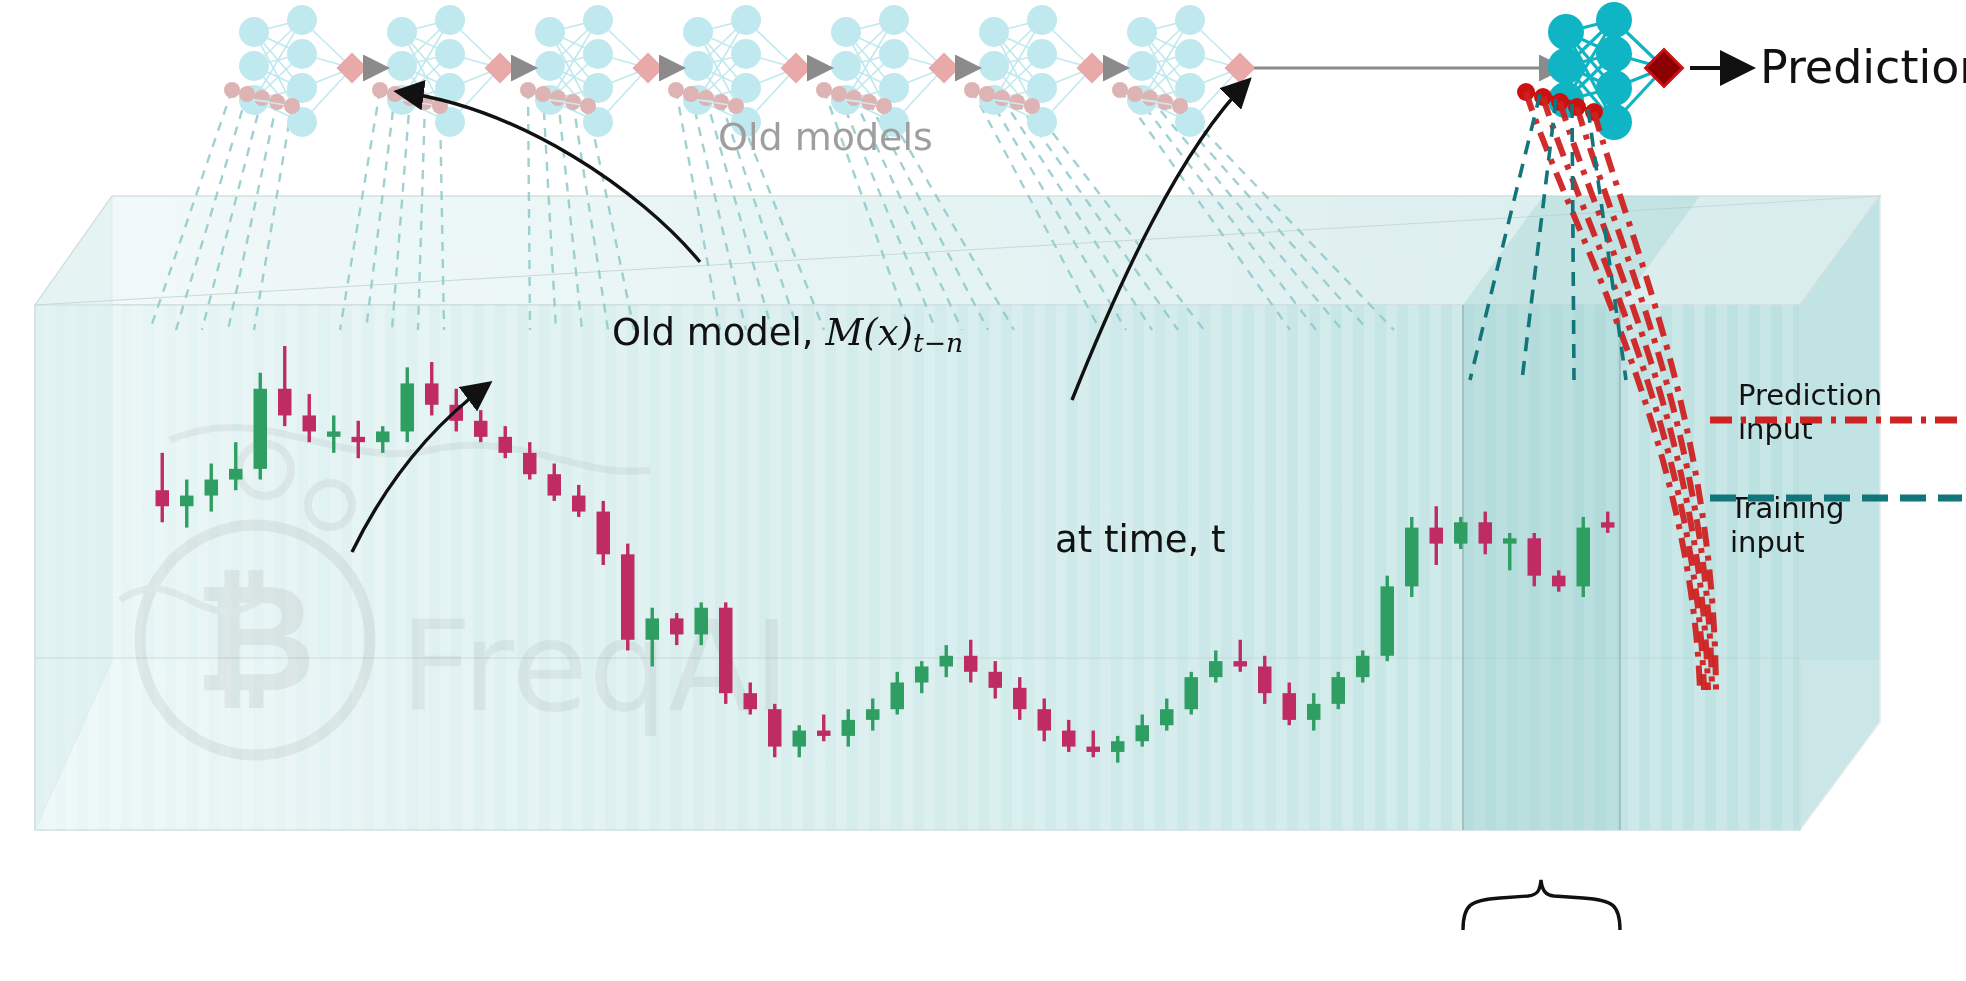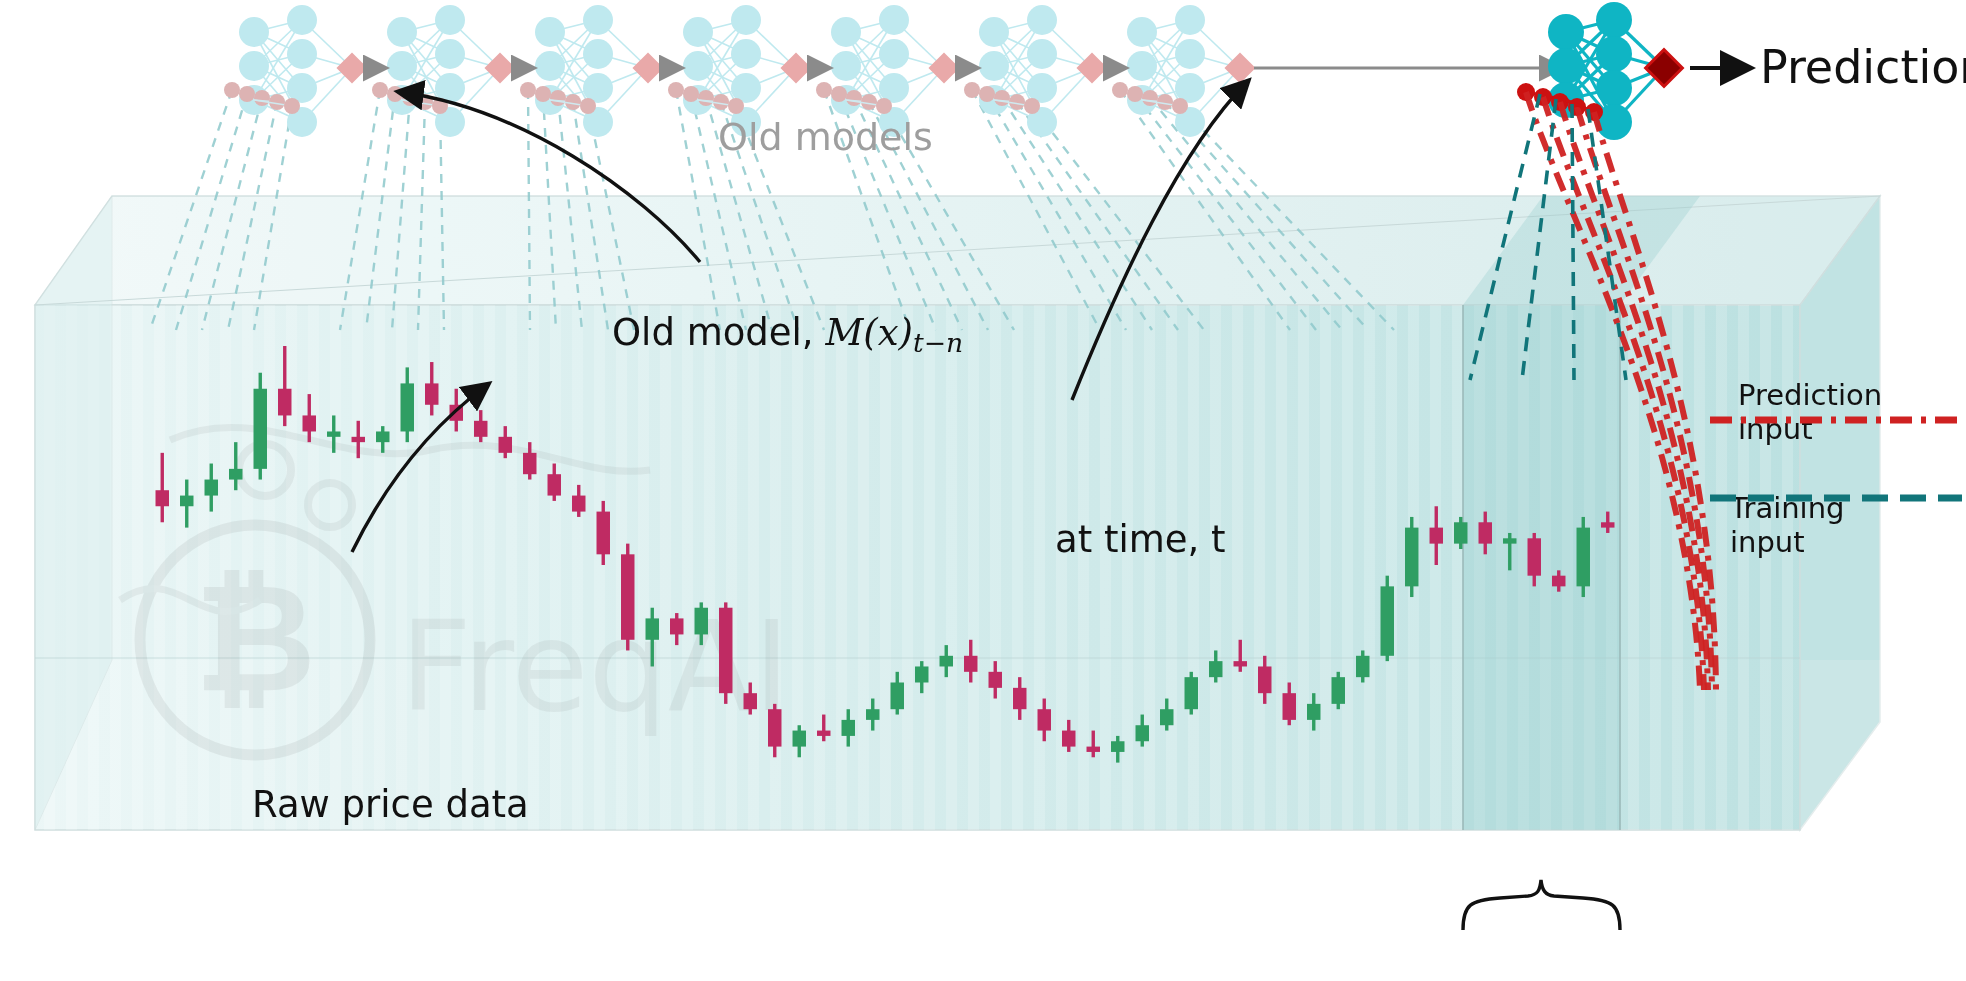--- a/index.html
+++ b/index.html
@@ -560,21 +560,20 @@
 
   <div class="txt lbl-ann" style="left:612px;top:218px;">
     <div><span>Old model, </span><span class="mathit">M</span><span class="mathit">(x)</span><span class="mathit mathsub">t−n</span></div>
   </div>
 
   <div class="txt lbl-ann" style="left:1055px;top:425px;">
     <div>at time, t</div>
   </div>
 
   <div class="txt lbl-ann" style="left:252px;top:690px;">
-    <div>Raw price data</div>
   </div>
 
 
   <div style="position:absolute;left:1690px;top:378px;">
     <div style="position:relative;height:54px;">
       <div class="lbl-leg" style="position:absolute;left:28px;top:0;margin-left:20px;">Prediction input</div>
       <svg width="260" height="16" style="position:absolute;left:20px;top:34px;">
         <line x1="0" y1="8" x2="252" y2="8" stroke="#cf2222" stroke-width="7" stroke-dasharray="22 9 5 9"></line>
       </svg>
     </div>

